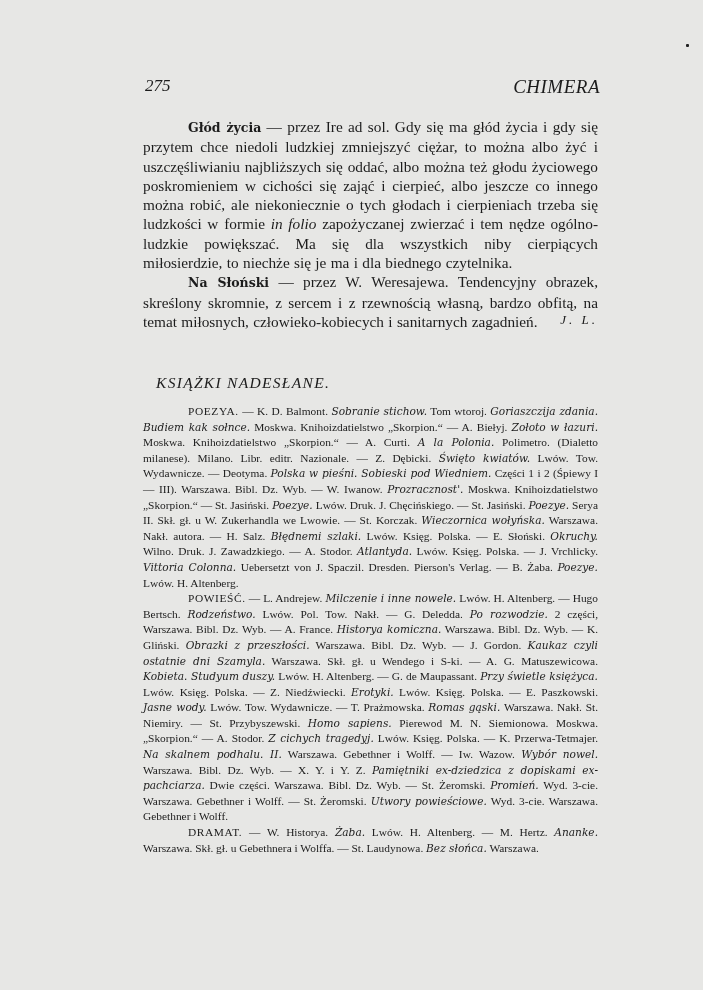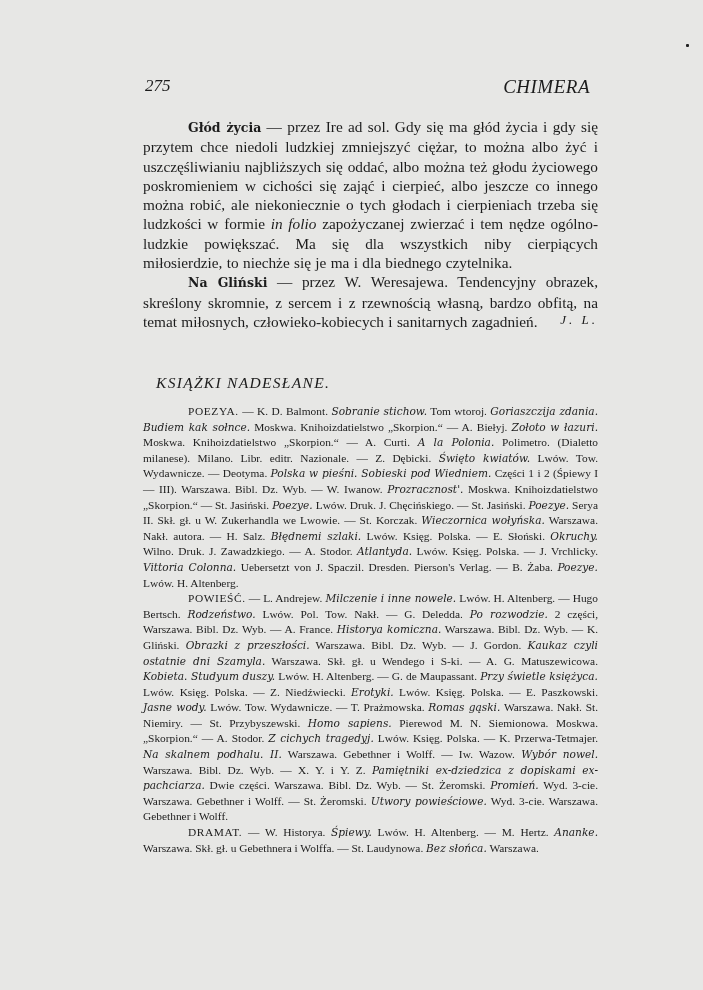--- a/index.html
+++ b/index.html
@@ -5,21 +5,21 @@
   html, body { margin: 0; padding: 0; }
   body {
     width: 703px; height: 990px; overflow: hidden;
     background: #e7e7e5;
     font-family: "Liberation Serif", "DejaVu Serif", serif;
     color: #1c1c1c;
     position: relative;
   }
   .header { position: absolute; top: 76px; left: 145px; width: 455px; height: 24px; }
   .page-num { position: absolute; left: 0; top: 0; font-style: italic; font-size: 17px; }
-  .running-title { position: absolute; right: 10px; top: 0; font-style: italic; font-size: 19px; letter-spacing: 0.5px; }
+  .running-title { position: absolute; right: 0; top: 0; font-style: italic; font-size: 19px; letter-spacing: 0.5px; }
   .review {
     position: absolute; left: 143px; top: 117px; width: 455px;
     font-size: 15.3px; line-height: 19.3px; text-align: justify;
     word-spacing: 0.5px;
   }
   .review p { margin: 0; text-indent: 45px; }
   .review b { font-family: "DejaVu Serif", serif; font-size: 12.5px; font-weight: bold; }
   .signature { position: absolute; top: 312px; right: 105px; font-size: 13px; letter-spacing: 3px; font-style: italic; }
   .section-title { position: absolute; left: 156px; top: 374px; font-style: italic; font-size: 15.5px; letter-spacing: 1.3px; }
   .books {
@@ -34,26 +34,26 @@
 </head>
 <body>
 
 <div class="header">
   <span class="page-num">275</span>
   <span class="running-title">CHIMERA</span>
 </div>
 
 <div class="review">
   <p><b>Głód życia</b><span> — przez Ire ad sol. Gdy się ma głód życia i gdy się przytem chce niedoli ludzkiej zmniejszyć ciężar, to można albo żyć i uszczęśliwianiu najbliższych się oddać, albo można też głodu życiowego poskromieniem w cichości się zająć i cierpieć, albo jeszcze co innego można robić, ale niekoniecznie o tych głodach i cierpieniach trzeba się ludzkości w formie </span><i>in folio</i><span> zapożyczanej zwierzać i tem nędze ogólno-ludzkie powiększać. Ma się dla wszystkich niby cierpiących miłosierdzie, to niechże się je ma i dla biednego czytelnika.</span></p>
-  <p><b>Na Gliński</b><span> — przez W. Weresajewa. Tendencyjny obrazek, skreślony skromnie, z sercem i z rzewnością własną, bardzo obfitą, na temat miłosnych, człowieko-kobiecych i sanitarnych zagadnień.</span></p>
+  <p><b>Na Słoński</b><span> — przez W. Weresajewa. Tendencyjny obrazek, skreślony skromnie, z sercem i z rzewnością własną, bardzo obfitą, na temat miłosnych, człowieko-kobiecych i sanitarnych zagadnień.</span></p>
 </div>
 
 <div class="signature">J. L.</div>
 
 <div class="section-title">KSIĄŻKI NADESŁANE.</div>
 
 <div class="books" id="books">
     <p><span class="cat">POEZYA.</span><span> — K. D. Balmont. </span><i>Sobranie stichow.</i><span> Tom wtoroj. </span><i>Goriaszczija zdania. Budiem kak sołnce.</i><span> Moskwa. Knihoizdatielstwo „Skorpion.“ — A. Biełyj. </span><i>Zołoto w łazuri.</i><span> Moskwa. Knihoizdatielstwo „Skorpion.“ — A. Curti. </span><i>A la Polonia.</i><span> Polimetro. (Dialetto milanese). Milano. Libr. editr. Nazionale. — Z. Dębicki. </span><i>Święto kwiatów.</i><span> Lwów. Tow. Wydawnicze. — Deotyma. </span><i>Polska w pieśni. Sobieski pod Wiedniem.</i><span> Części 1 i 2 (Śpiewy I — III). Warszawa. Bibl. Dz. Wyb. — W. Iwanow. </span><i>Prozracznost'.</i><span> Moskwa. Knihoizdatielstwo „Skorpion.“ — St. Jasiński. </span><i>Poezye.</i><span> Lwów. Druk. J. Chęcińskiego. — St. Jasiński. </span><i>Poezye.</i><span> Serya II. Skł. gł. u W. Zukerhandla we Lwowie. — St. Korczak. </span><i>Wieczornica wołyńska.</i><span> Warszawa. Nakł. autora. — H. Salz. </span><i>Błędnemi szlaki.</i><span> Lwów. Księg. Polska. — E. Słoński. </span><i>Okruchy.</i><span> Wilno. Druk. J. Zawadzkiego. — A. Stodor. </span><i>Atlantyda.</i><span> Lwów. Księg. Polska. — J. Vrchlicky. </span><i>Vittoria Colonna.</i><span> Uebersetzt von J. Spaczil. Dresden. Pierson's Verlag. — B. Żaba. </span><i>Poezye.</i><span> Lwów. H. Altenberg.</span></p>
     <p><span class="cat">POWIEŚĆ.</span><span> — L. Andrejew. </span><i>Milczenie i inne nowele.</i><span> Lwów. H. Altenberg. — Hugo Bertsch. </span><i>Rodzeństwo.</i><span> Lwów. Pol. Tow. Nakł. — G. Deledda. </span><i>Po rozwodzie.</i><span> 2 części, Warszawa. Bibl. Dz. Wyb. — A. France. </span><i>Historya komiczna.</i><span> Warszawa. Bibl. Dz. Wyb. — K. Gliński. </span><i>Obrazki z przeszłości.</i><span> Warszawa. Bibl. Dz. Wyb. — J. Gordon. </span><i>Kaukaz czyli ostatnie dni Szamyla.</i><span> Warszawa. Skł. gł. u Wendego i S-ki. — A. G. Matuszewicowa. </span><i>Kobieta. Studyum duszy.</i><span> Lwów. H. Altenberg. — G. de Maupassant. </span><i>Przy świetle księżyca.</i><span> Lwów. Księg. Polska. — Z. Niedźwiecki. </span><i>Erotyki.</i><span> Lwów. Księg. Polska. — E. Paszkowski. </span><i>Jasne wody.</i><span> Lwów. Tow. Wydawnicze. — T. Prażmowska. </span><i>Romas gąski.</i><span> Warszawa. Nakł. St. Niemiry. — St. Przybyszewski. </span><i>Homo sapiens.</i><span> Pierewod M. N. Siemionowa. Moskwa. „Skorpion.“ — A. Stodor. </span><i>Z cichych tragedyj.</i><span> Lwów. Księg. Polska. — K. Przerwa-Tetmajer. </span><i>Na skalnem podhalu. II.</i><span> Warszawa. Gebethner i Wolff. — Iw. Wazow. </span><i>Wybór nowel.</i><span> Warszawa. Bibl. Dz. Wyb. — X. Y. i Y. Z. </span><i>Pamiętniki ex-dziedzica z dopiskami ex-pachciarza.</i><span> Dwie części. Warszawa. Bibl. Dz. Wyb. — St. Żeromski. </span><i>Promień.</i><span> Wyd. 3-cie. Warszawa. Gebethner i Wolff. — St. Żeromski. </span><i>Utwory powieściowe.</i><span> Wyd. 3-cie. Warszawa. Gebethner i Wolff.</span></p>
-    <p><span class="cat">DRAMAT.</span><span> — W. Historya. </span><i>Śpiewy.</i><span> Lwów. H. Altenberg. — M. Hertz. </span><i>Ananke.</i><span> Warszawa. Skł. gł. u Gebethnera i Wolffa. — St. Laudynowa. </span><i>Bez słońca.</i><span> Warszawa.</span></p>
+    <p><span class="cat">DRAMAT.</span><span> — W. Historya. </span><i>Żaba.</i><span> Lwów. H. Altenberg. — M. Hertz. </span><i>Ananke.</i><span> Warszawa. Skł. gł. u Gebethnera i Wolffa. — St. Laudynowa. </span><i>Bez słońca.</i><span> Warszawa.</span></p>
   </div>
 
 <div class="speck"></div>
 
 </body></html>

